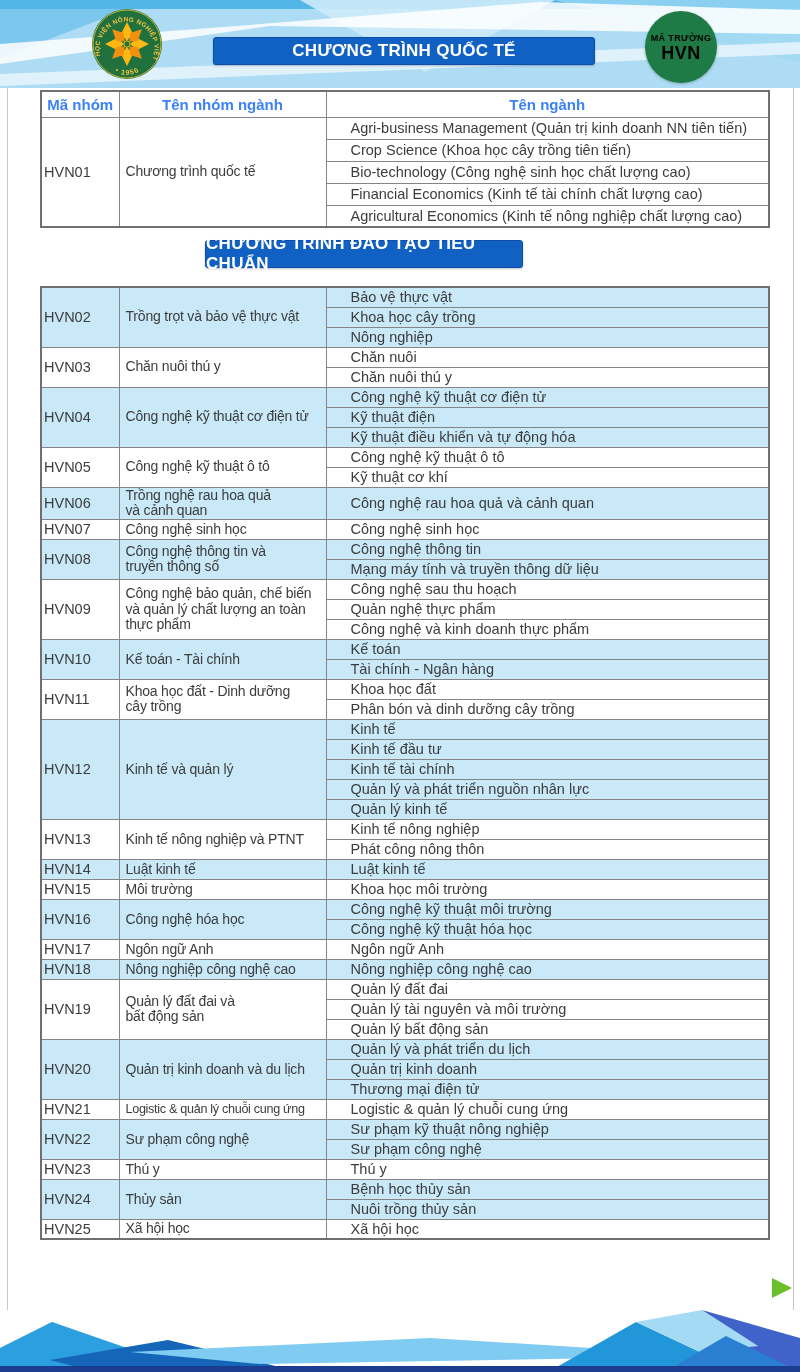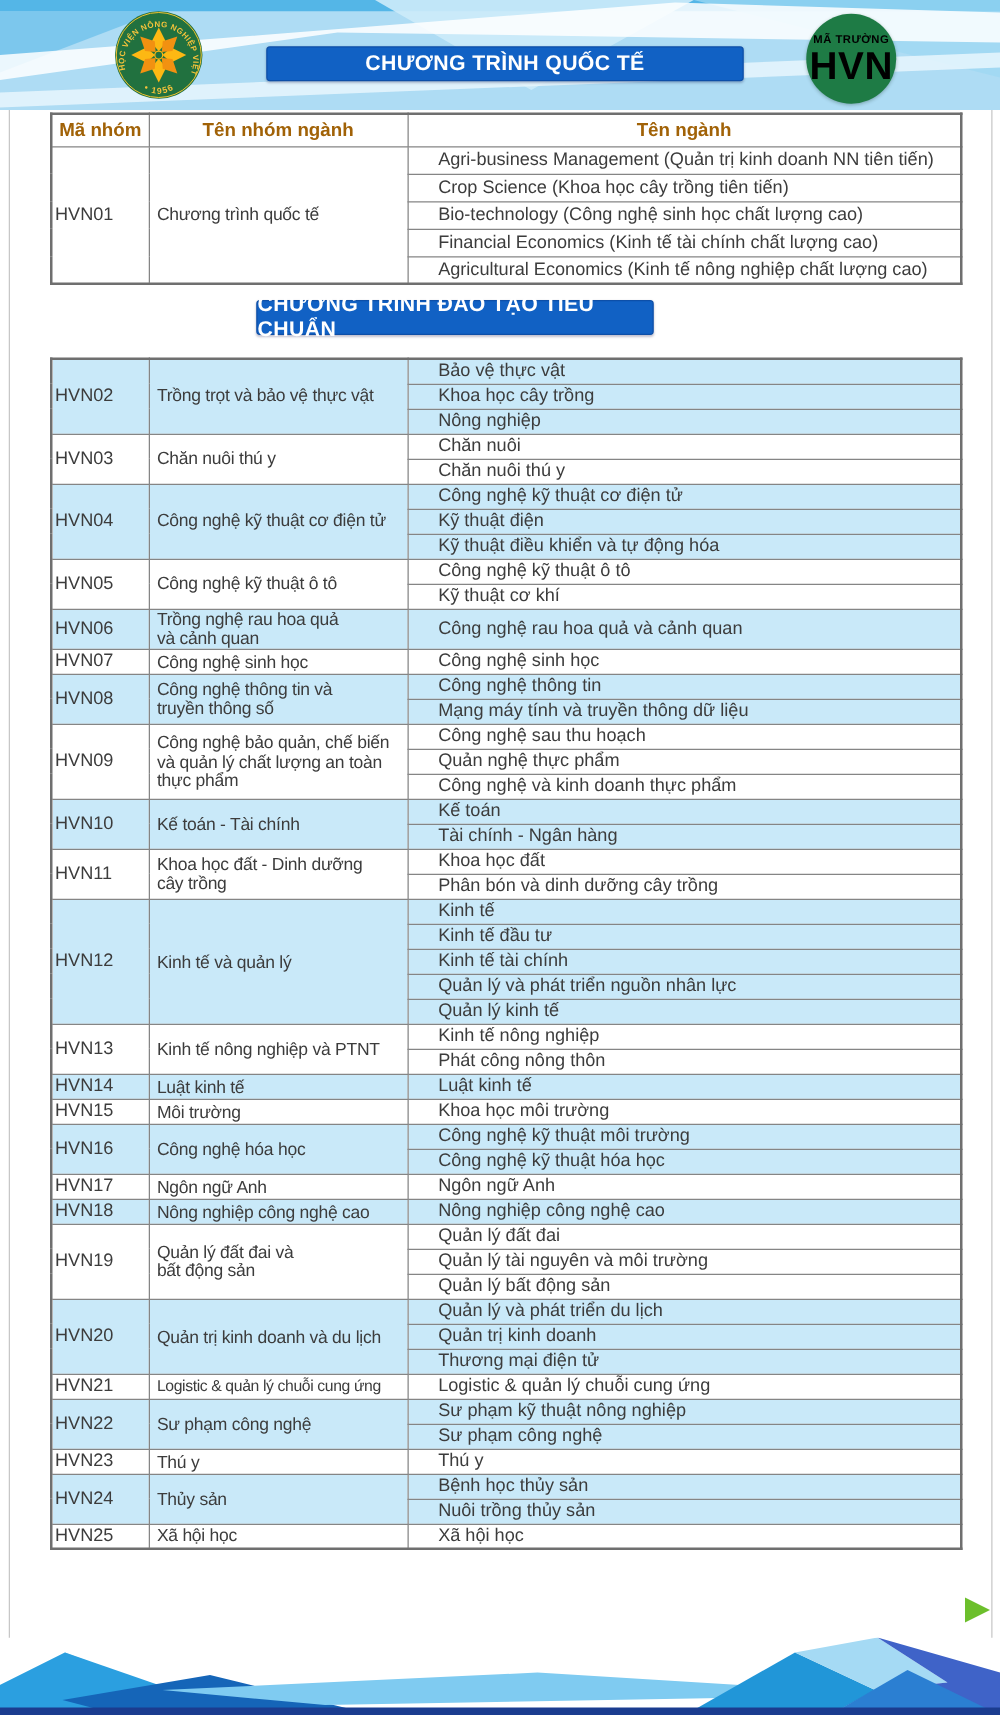--- a/index.html
+++ b/index.html
@@ -28,40 +28,40 @@
     color:#fff;font-weight:bold;font-size:17px;letter-spacing:.3px;
     box-shadow:0 1px 2px rgba(0,0,60,.25);
   }
   .badge{
     position:absolute;left:645px;top:11px;width:72px;height:72px;border-radius:50%;
     background:var(--badge-green);display:flex;flex-direction:column;
     align-items:center;justify-content:center;color:#000000;
     box-shadow:0 1px 3px rgba(0,40,20,.3);
   }
   .badge .badge-top{font-size:9px;font-weight:bold;letter-spacing:.4px;margin-bottom:1px;}
-  .badge .badge-code{font-size:31px;font-weight:bold;line-height:1;letter-spacing:.5px;}
+  .badge .badge-code{font-size:18px;font-weight:bold;line-height:1;letter-spacing:.5px;}
   
   .title-bar.second{left:205px;top:240px;width:318px;}
   
   .edge-line{position:absolute;top:88px;width:1px;height:1252px;background:#c7c7c7;}
   .edge-line.left{left:7px;}
   .edge-line.right{left:793px;}
   
   table.tbl{
     position:absolute;left:40px;border-collapse:collapse;table-layout:fixed;
     width:728px;background:#fff;border:2px solid #6f6f6f;
   }
   table.tbl col.c1{width:78px;} table.tbl col.c2{width:207px;} table.tbl col.c3{width:443px;}
   .tbl td,.tbl th{
     border:1px solid var(--border-gray);
     font-size:14.5px;color:var(--text-dark);vertical-align:middle;
     overflow:hidden;
   }
   .tbl th{
-    height:26px;color:#a16207;font-weight:bold;font-size:15px;text-align:center;
+    height:26px;color:#3b82f6;font-weight:bold;font-size:15px;text-align:center;
     background:#ffffff;
   }
   .tbl td{height:20px;line-height:1.12;}
   .tbl .code{ text-align:left; padding:0 2px; white-space:nowrap;}
   .tbl .name{ text-align:left; padding:0 6px; white-space:pre; font-size:14px; letter-spacing:-.2px;}
   .tbl .major{ text-align:left; padding:0 24px; white-space:nowrap;}
   .tbl .condensed{ font-size:12.6px; letter-spacing:-.3px;}
   #table-intl td{height:22px;}
   tr.bg-blue td{background:var(--row-blue);}
   tr.bg-white td{background:#ffffff;}

